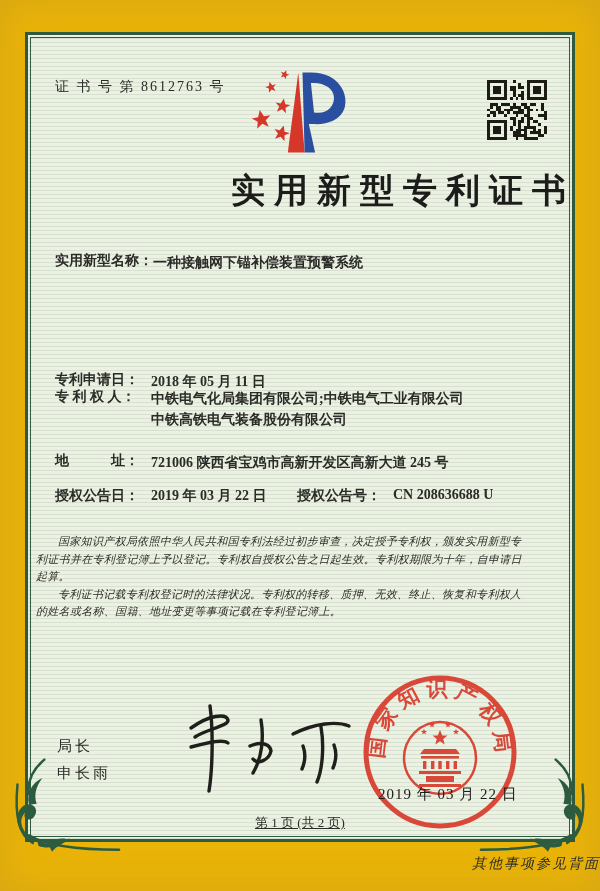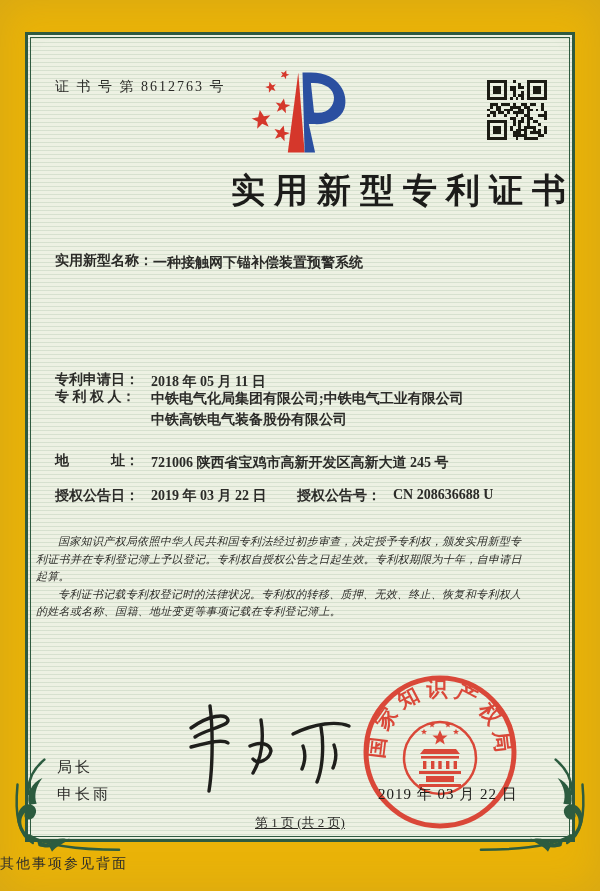--- a/index.html
+++ b/index.html
@@ -27,27 +27,27 @@
   .cert-no{left:55px;top:78px;font-size:14px;letter-spacing:2px;color:#2b2b28;}
   .title{left:25px;top:168px;width:550px;text-align:right;font-size:34px;
     font-weight:700;letter-spacing:9px;color:#1c1c1a;}
   .field-row{left:55px;width:498px;font-size:14px;color:#2b2b28;display:flex;align-items:flex-start;font-weight:bold;}
   .field-label{flex:0 0 96px;white-space:nowrap;}
   .field-value{flex:1;line-height:21px;}
   .pair-val{display:inline-block;width:146px;}
   .paras{left:36px;top:521px;width:494px;font-size:11px;line-height:17.6px;
     color:#2e2e2a;font-style:italic;letter-spacing:.3px;margin-top:12px;}
   .paras p{margin:0;text-indent:2em;}
-  .officer{left:57px;top:754px;font-size:15px;color:#2b2b28;letter-spacing:3px;line-height:27px;}
+  .officer{left:57px;top:733px;font-size:15px;color:#2b2b28;letter-spacing:3px;line-height:27px;}
   .sig{left:165px;top:698px;}
   .seal{left:360px;top:672px;opacity:.92;}
   .seal-date{left:378px;top:785px;font-size:15px;color:#1d1d1a;letter-spacing:1px;}
   .page-num{left:25px;top:814px;width:550px;text-align:center;font-size:13px;color:#2b2b28;text-decoration:underline;}
-  .back-note{left:0;top:855px;width:600px;text-align:left;font-size:14px;
-    color:#2e2e2a;letter-spacing:2px;}
+  .back-note{left:0;top:855px;width:600px;text-align:right;font-size:14px;
+    font-style:italic;color:#2e2e2a;letter-spacing:2px;}
   .qr{left:487px;top:80px;}
   .logo{left:250px;top:60px;}
   .flourish{pointer-events:none;}
 </style>
 </head>
 <body>
 
 <div class="page">
 
   <div class="frame">

